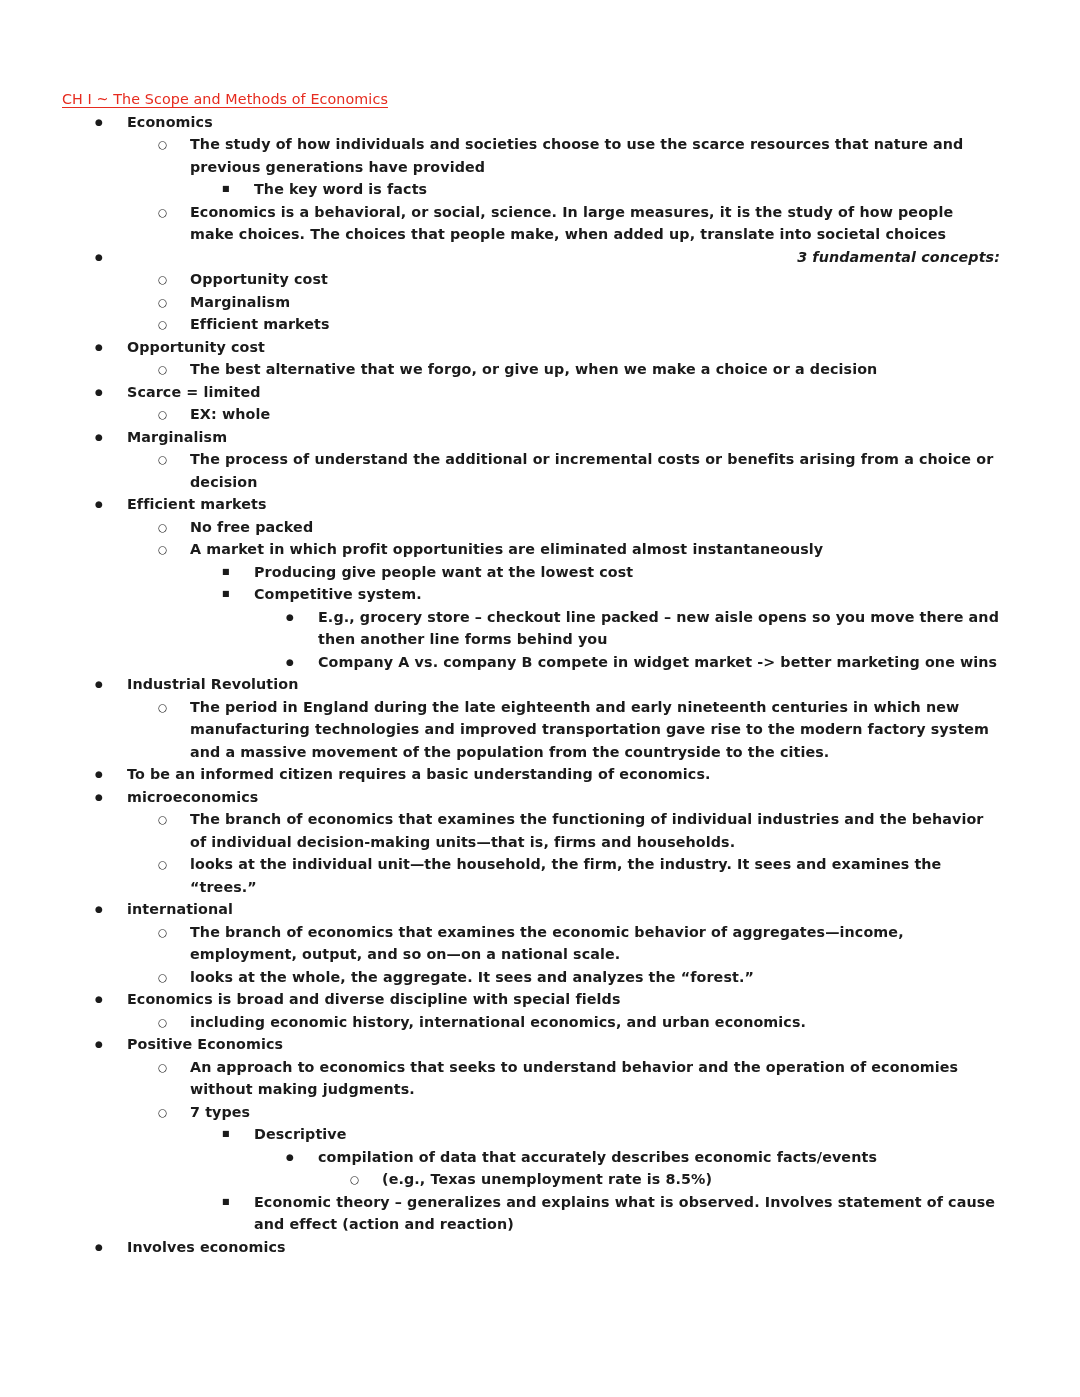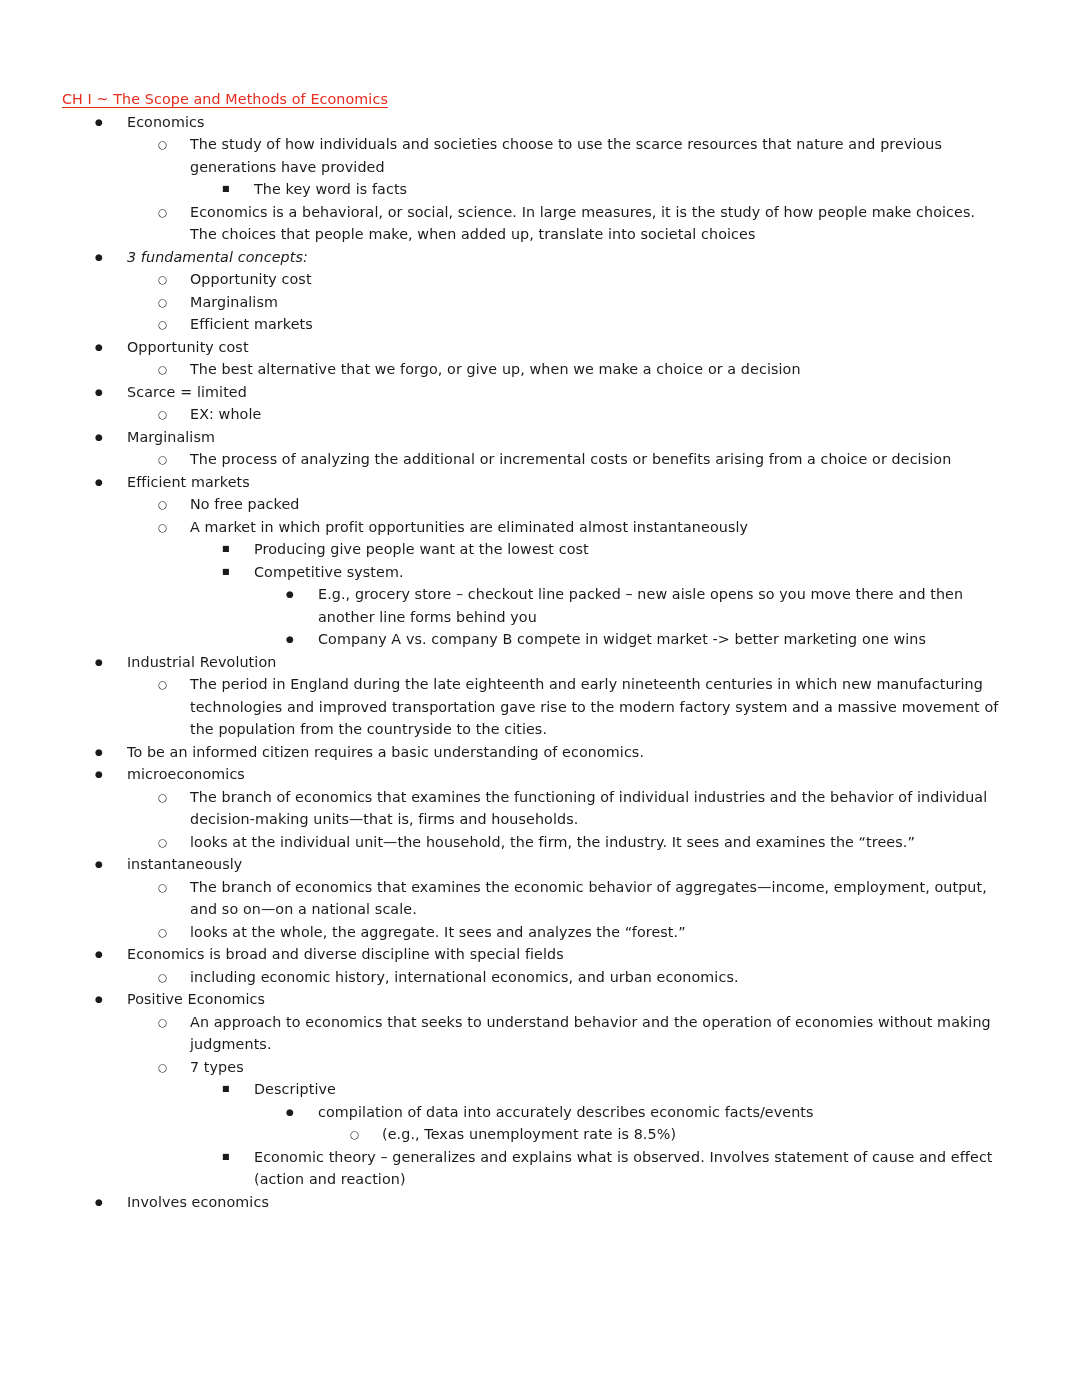--- a/index.html
+++ b/index.html
@@ -36,30 +36,31 @@
   }
   .item .bullet {
     flex: none;
     width: 32px;
     line-height: 22.5px;
     color: #1b1b1b;
   }
   .item .text {
     flex: 1 1 auto;
     min-width: 0;
+    font-weight: bold;
   }
   .level-1 { margin-left: 95px; }
   .level-2 { margin-left: 158px; }
   .level-3 { margin-left: 222px; }
   .level-4 { margin-left: 286px; }
   .level-5 { margin-left: 350px; }
   .bullet.disc   { font-size: 9px; }
   .bullet.circle { font-size: 10.5px; }
   .bullet.square { font-size: 8px; }
-  .italic .text { font-style: italic; }
+  .italic .text { font-style: italic; text-align: right; }
 </style>
 </head>
 <body style="background: rgb(255, 255, 255); color: rgb(27, 27, 27);">
 
 <div class="page">
   <div class="doc-title">CH I ~ The Scope and Methods of Economics</div>
   <div>
       <div class="item level-1">
         <span class="bullet disc">●</span>
         <span class="text">Economics</span>
@@ -107,21 +108,21 @@
       <div class="item level-2">
         <span class="bullet circle">○</span>
         <span class="text">EX: whole</span>
       </div>
       <div class="item level-1">
         <span class="bullet disc">●</span>
         <span class="text">Marginalism</span>
       </div>
       <div class="item level-2">
         <span class="bullet circle">○</span>
-        <span class="text">The process of analyzing the additional or incremental costs or benefits arising from a choice or decision</span>
+        <span class="text">The process of understand the additional or incremental costs or benefits arising from a choice or decision</span>
       </div>
       <div class="item level-1">
         <span class="bullet disc">●</span>
         <span class="text">Efficient markets</span>
       </div>
       <div class="item level-2">
         <span class="bullet circle">○</span>
         <span class="text">No free packed</span>
       </div>
       <div class="item level-2">
@@ -163,21 +164,21 @@
       <div class="item level-2">
         <span class="bullet circle">○</span>
         <span class="text">The branch of economics that examines the functioning of individual industries and the behavior of individual decision-making units—that is, firms and households.</span>
       </div>
       <div class="item level-2">
         <span class="bullet circle">○</span>
         <span class="text">looks at the individual unit—the household, the firm, the industry. It sees and examines the “trees.”</span>
       </div>
       <div class="item level-1">
         <span class="bullet disc">●</span>
-        <span class="text">instantaneously</span>
+        <span class="text">international</span>
       </div>
       <div class="item level-2">
         <span class="bullet circle">○</span>
         <span class="text">The branch of economics that examines the economic behavior of aggregates—income, employment, output, and so on—on a national scale.</span>
       </div>
       <div class="item level-2">
         <span class="bullet circle">○</span>
         <span class="text">looks at the whole, the aggregate. It sees and analyzes the “forest.”</span>
       </div>
       <div class="item level-1">
@@ -199,21 +200,21 @@
       <div class="item level-2">
         <span class="bullet circle">○</span>
         <span class="text">7 types</span>
       </div>
       <div class="item level-3">
         <span class="bullet square">■</span>
         <span class="text">Descriptive</span>
       </div>
       <div class="item level-4">
         <span class="bullet disc">●</span>
-        <span class="text">compilation of data into accurately describes economic facts/events</span>
+        <span class="text">compilation of data that accurately describes economic facts/events</span>
       </div>
       <div class="item level-5">
         <span class="bullet circle">○</span>
         <span class="text">(e.g., Texas unemployment rate is 8.5%)</span>
       </div>
       <div class="item level-3">
         <span class="bullet square">■</span>
         <span class="text">Economic theory – generalizes and explains what is observed. Involves statement of cause and effect (action and reaction)</span>
       </div>
       <div class="item level-1">

